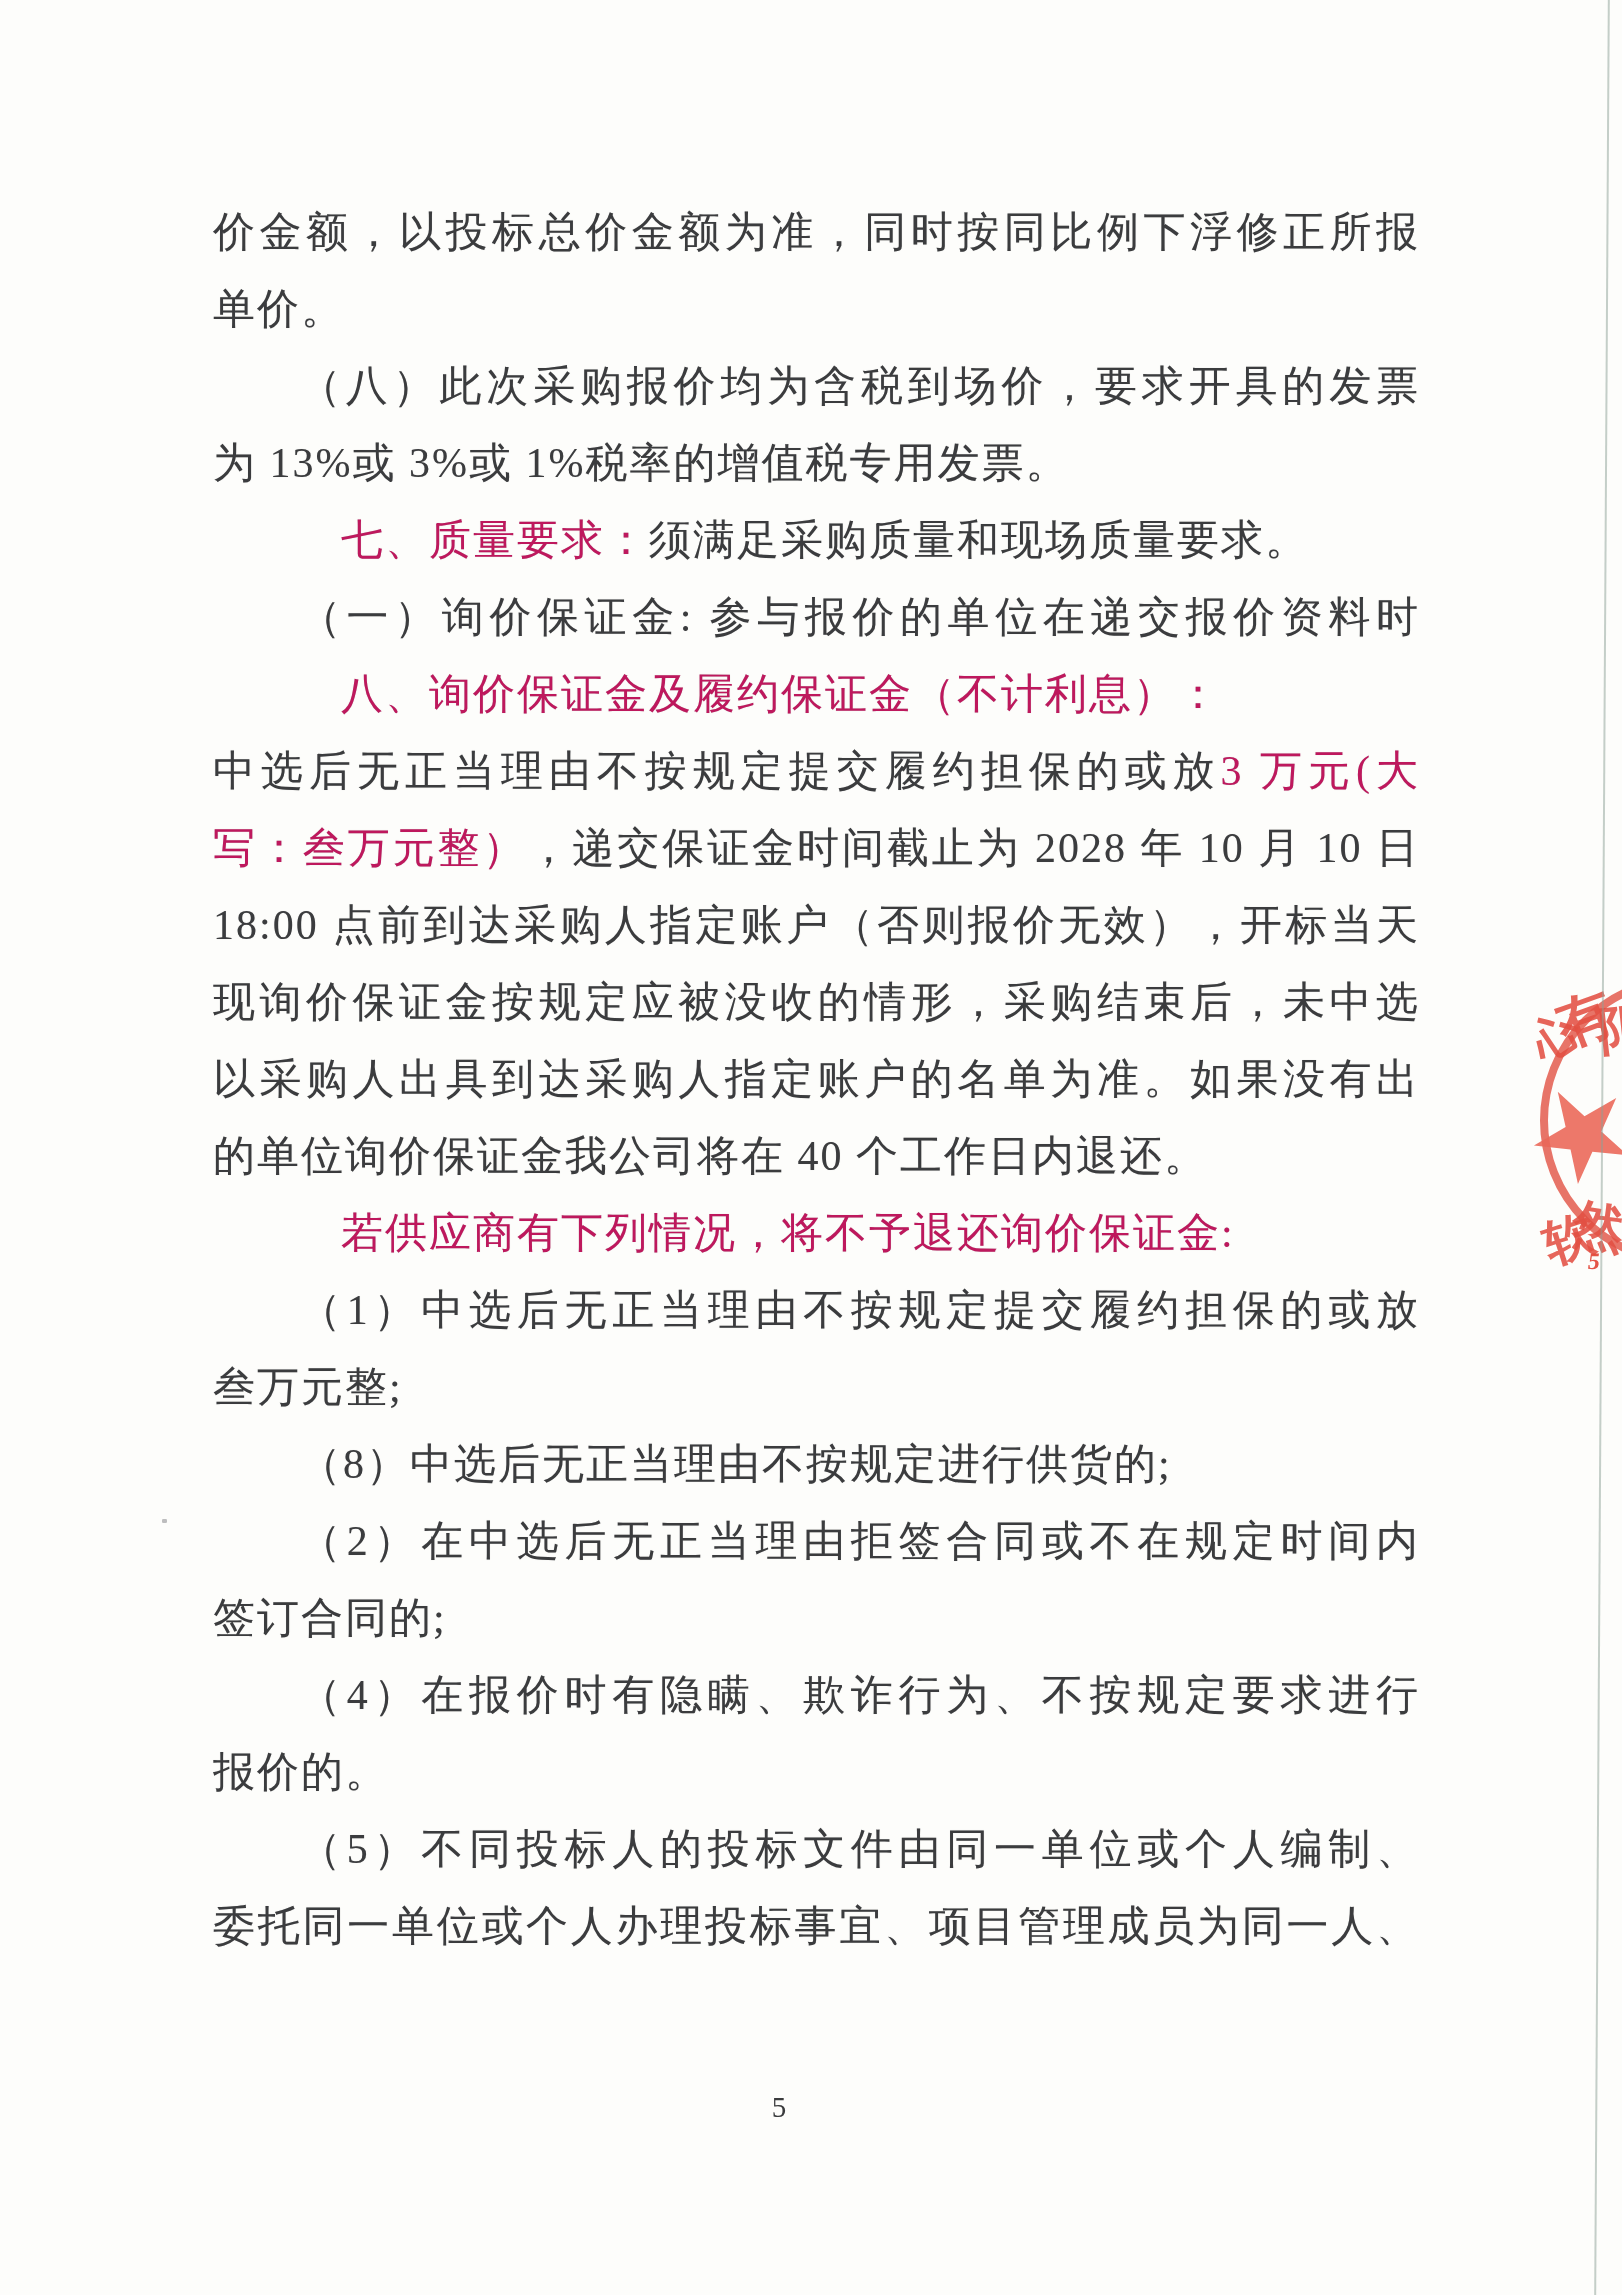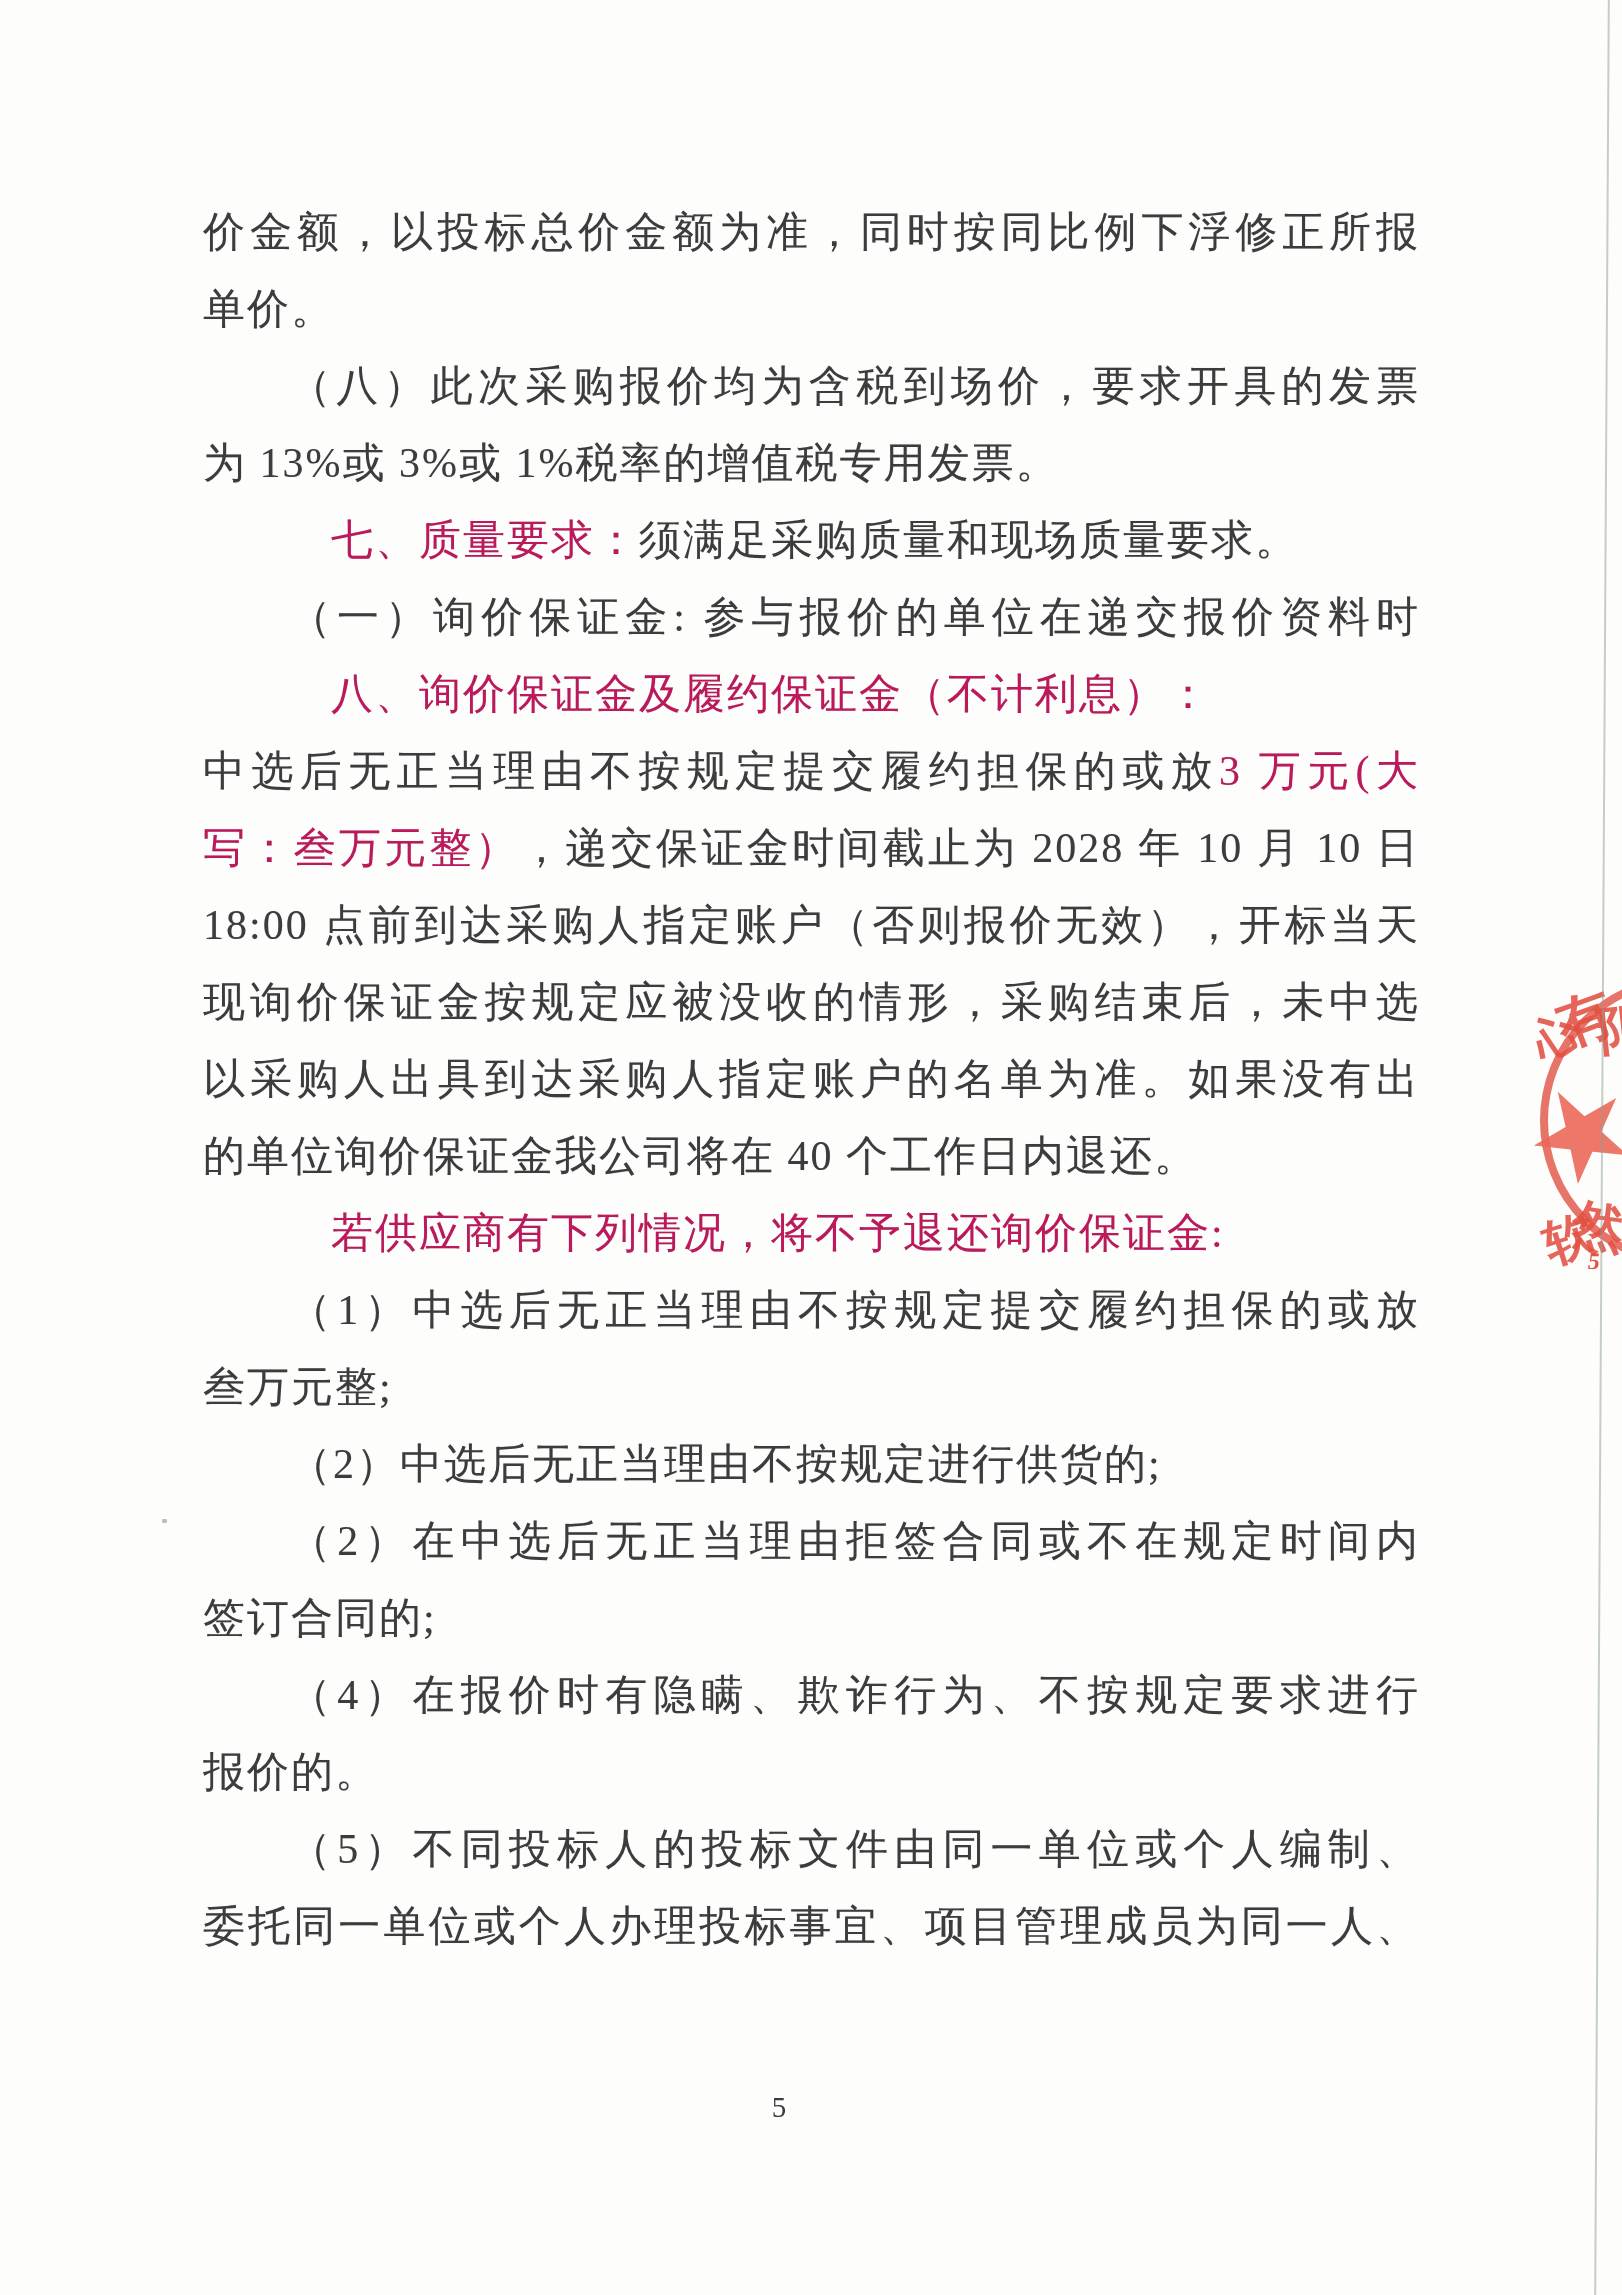--- a/index.html
+++ b/index.html
@@ -23,21 +23,21 @@
     position: absolute;
     left: 203px;
     top: 194px;
     width: 1217px;
     color: #3b3c3e;
     font-size: 42px;
     line-height: 77px;
     letter-spacing: 2px;
     text-shadow: 0 0 0.7px rgba(85,85,90,0.35);
   }
-  .ln { white-space: nowrap; }
+  .ln { white-space: nowrap; margin-left: 10px; }
   .ln.full {
     white-space: normal;
     text-align: justify;
     text-align-last: justify;
   }
   .ind2 { text-indent: 86px; }
   .ind3 { text-indent: 128px; }
   .b { font-weight: normal; color: #be185d; }
   
   .pagenum {
@@ -137,21 +137,21 @@
     <div class="ln ind3 b"><span>八、询价保证金及履约保证金（不计利息）：</span></div>
     <div class="ln full"><span>中选后无正当理由不按规定提交履约担保的或放</span><span class="b">3 万元(大</span></div>
     <div class="ln full"><span class="b">写：叁万元整）</span><span>，递交保证金时间截止为 2028 年 10 月 10 日</span></div>
     <div class="ln full"><span>18:00 点前到达采购人指定账户（否则报价无效），开标当天</span></div>
     <div class="ln full"><span>现询价保证金按规定应被没收的情形，采购结束后，未中选</span></div>
     <div class="ln full"><span>以采购人出具到达采购人指定账户的名单为准。如果没有出</span></div>
     <div class="ln"><span>的单位询价保证金我公司将在 40 个工作日内退还。</span></div>
     <div class="ln ind3 b"><span>若供应商有下列情况，将不予退还询价保证金:</span></div>
     <div class="ln ind2 full"><span>（1）中选后无正当理由不按规定提交履约担保的或放</span></div>
     <div class="ln"><span>叁万元整;</span></div>
-    <div class="ln ind2"><span>（2）中选后无正当理由不按规定进行供货的;</span></div>
+    <div class="ln ind2"><span>（8）中选后无正当理由不按规定进行供货的;</span></div>
     <div class="ln ind2 full"><span>（2）在中选后无正当理由拒签合同或不在规定时间内</span></div>
     <div class="ln"><span>签订合同的;</span></div>
     <div class="ln ind2 full"><span>（4）在报价时有隐瞒、欺诈行为、不按规定要求进行</span></div>
     <div class="ln"><span>报价的。</span></div>
     <div class="ln ind2 full"><span>（5）不同投标人的投标文件由同一单位或个人编制、</span></div>
     <div class="ln full"><span>委托同一单位或个人办理投标事宜、项目管理成员为同一人、</span></div>
   </section>
 
   <div class="stamp">
     <div class="seal-ring"></div>

